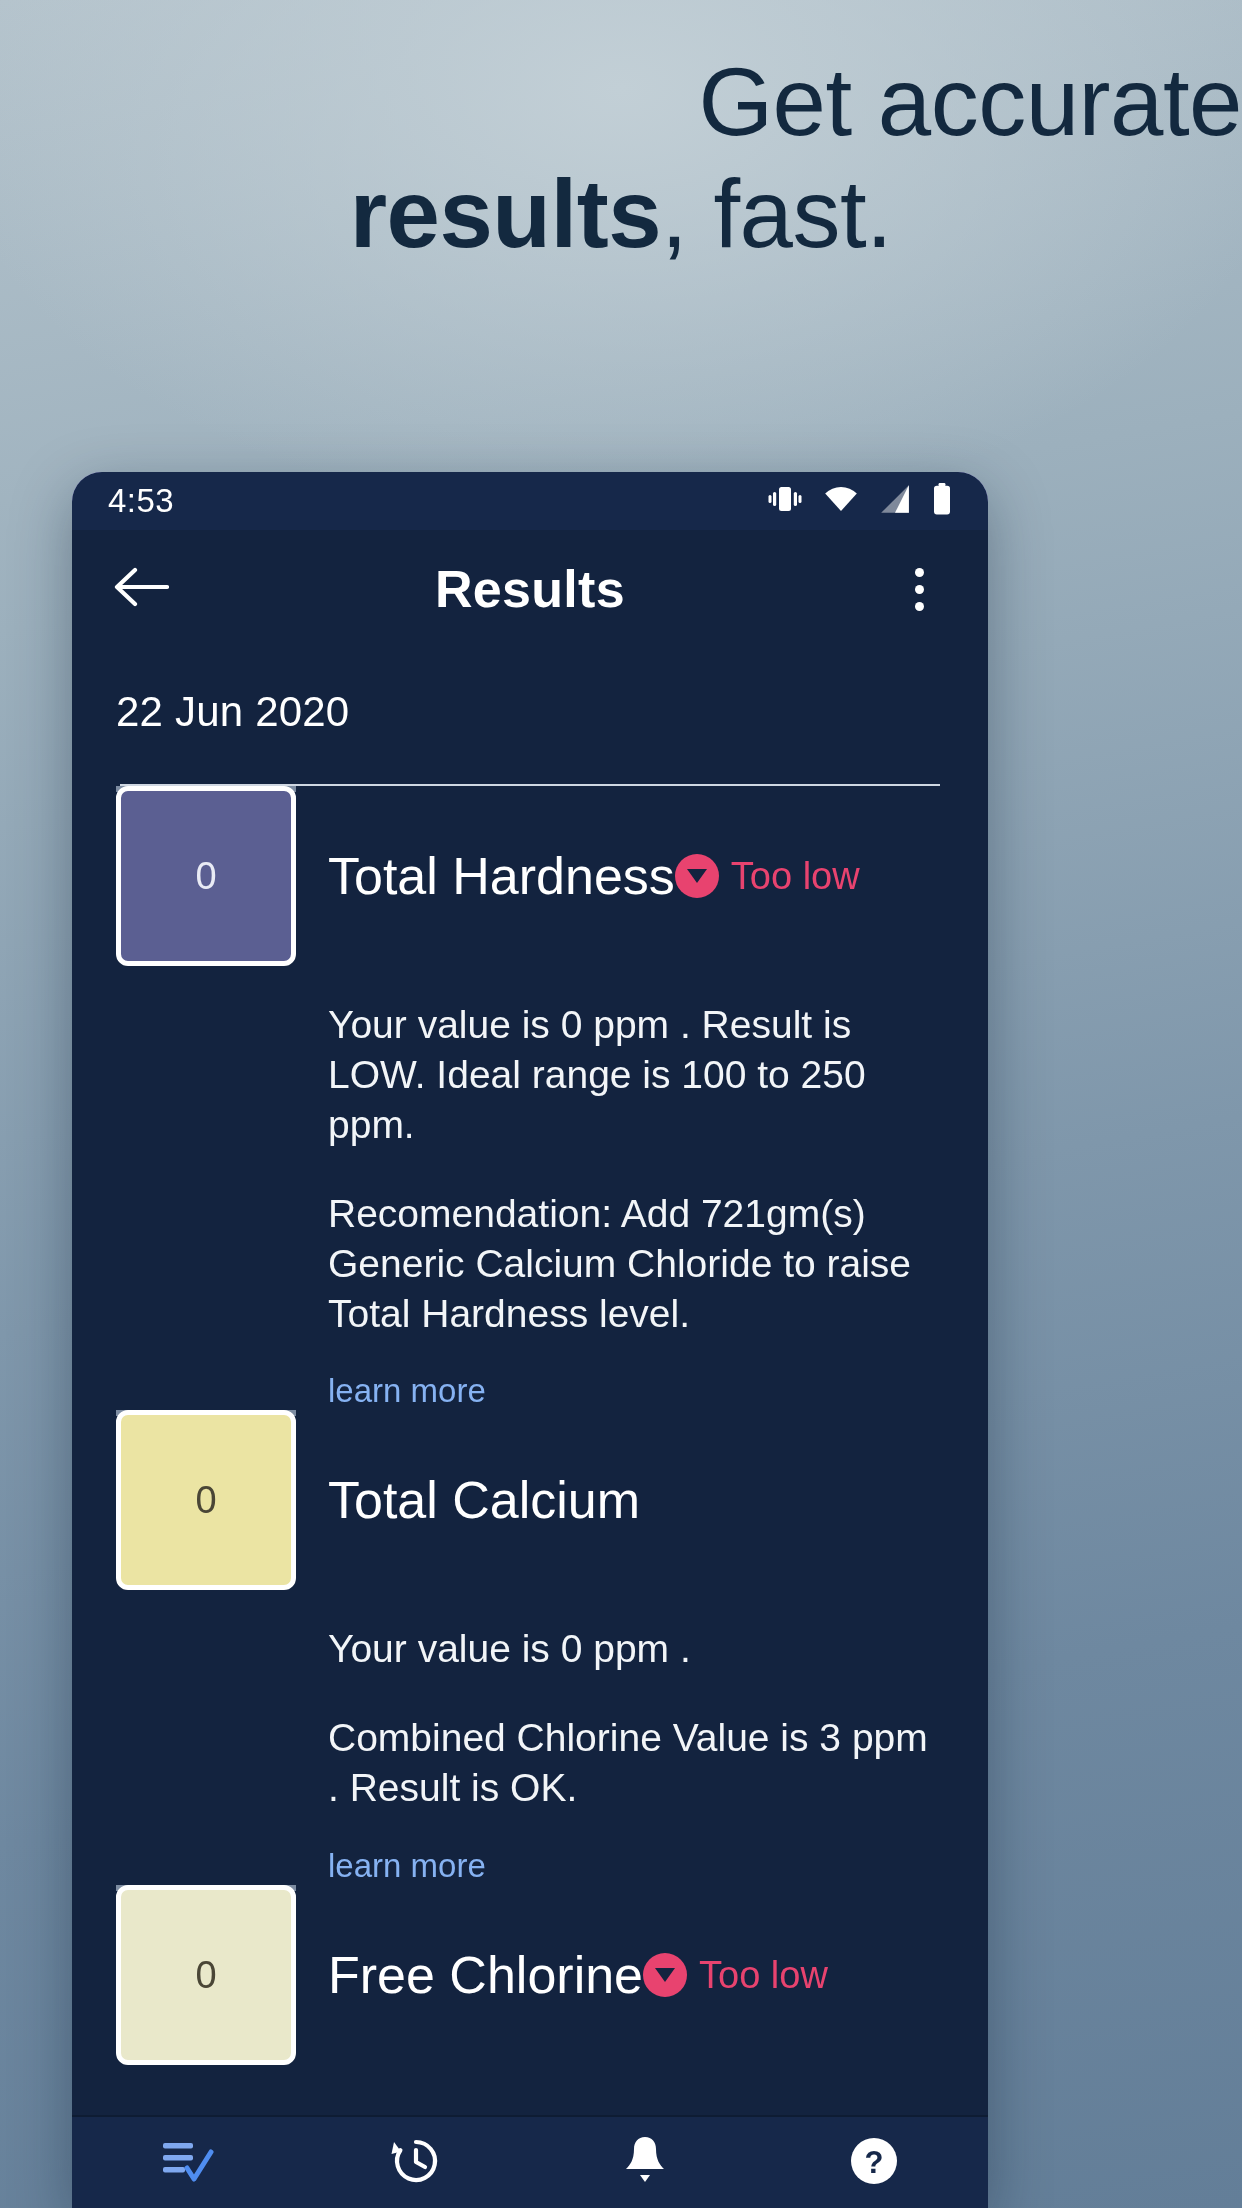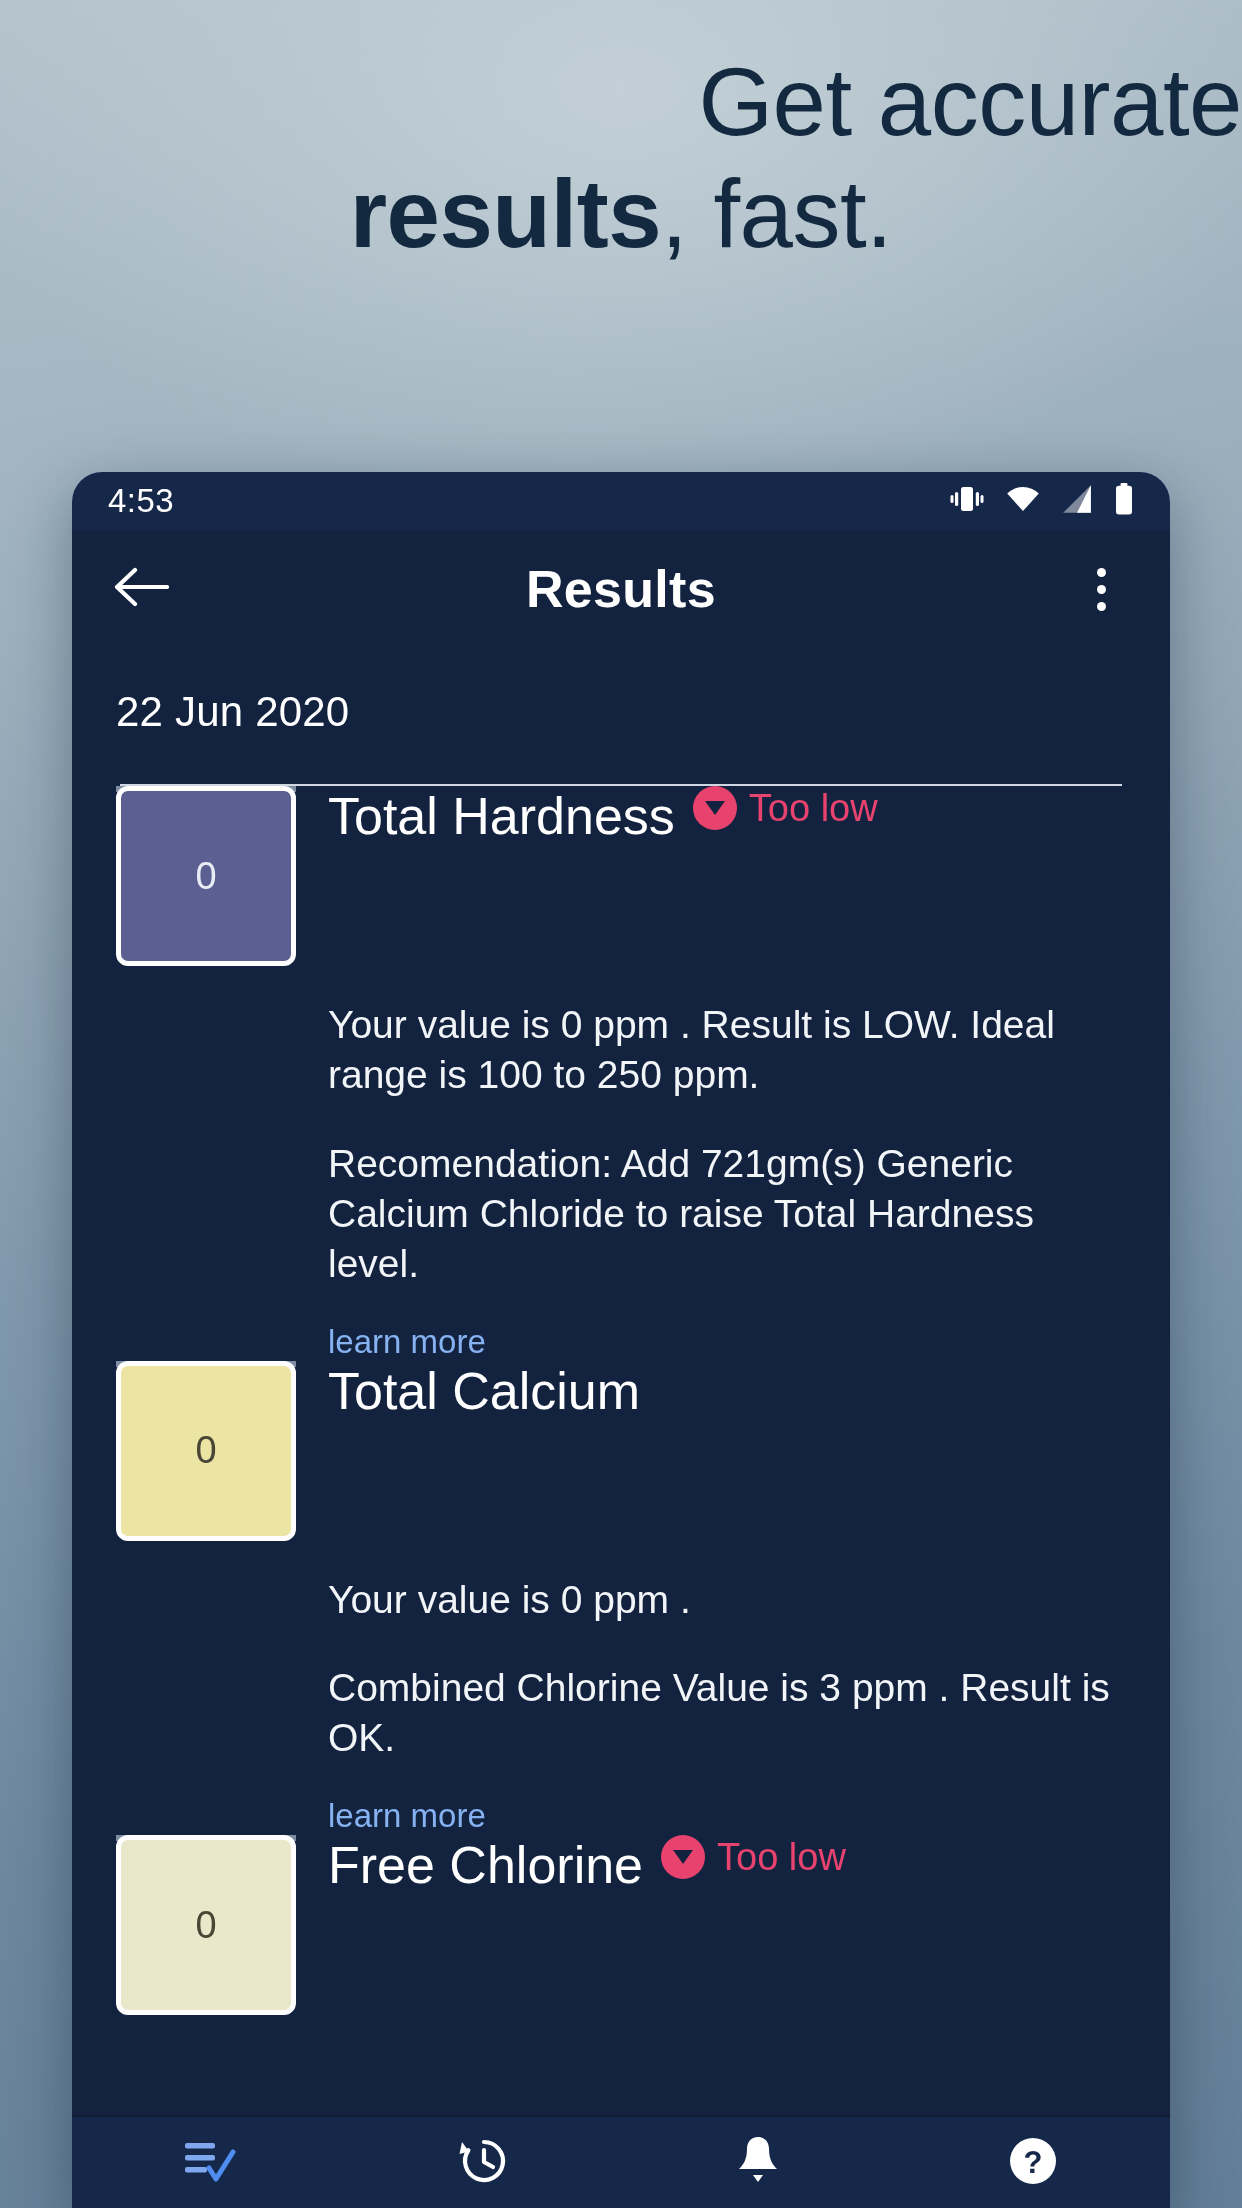--- a/index.html
+++ b/index.html
@@ -25,21 +25,21 @@
   }
   .promo-line { line-height:1.04; letter-spacing:-0.5px; }
   .promo-l1 { font-size:96px; font-weight:300;text-align:right; }
   .promo-l2 { font-size:96px; font-weight:300; margin-top:12px; }
   .promo-strong { font-weight:700; }
 
   
   .phone {
     position:absolute;
     left:72px; top:472px;
-    width:1098px; height:1736px;
+    width:916px; height:1736px;
     background:#c4b5fd;
     border-radius:30px 30px 0 0;
     overflow:hidden;
     box-shadow:0 18px 60px rgba(10,25,45,.35);
   }
 
   
   .statusbar {
     height:58px;
     background:#16284a;
@@ -96,21 +96,21 @@
     border:5px solid #ffffff;
     display:flex; align-items:center; justify-content:center;
     font-size:38px;
     z-index:2;
   }
   .rail-bar {
     position:absolute; left:0; width:180px; background:#7d8ca1; z-index:1;
   }
 
   .row-body { flex:1; padding-left:32px; padding-right:40px; }
-  .row-head { display:flex; align-items:flex-start; gap:18px; height:180px; }
+  .row-head { display:flex; align-items:center; height:180px; }
   .row-title { font-size:52px; font-weight:400; color:#ffffff; white-space:nowrap; }
   .status-chip { display:flex; align-items:center; gap:12px; }
   .status-dot {
     width:44px; height:44px; border-radius:50%;
     background:#e8436f; display:flex; align-items:center; justify-content:center;
   }
   .status-text { font-size:38px; color:#e8436f; }
 
   .para { font-size:39px; line-height:1.28; color:#f2f5f8; margin-top:39px; font-weight:300; }
   .para.first { margin-top:34px; }

